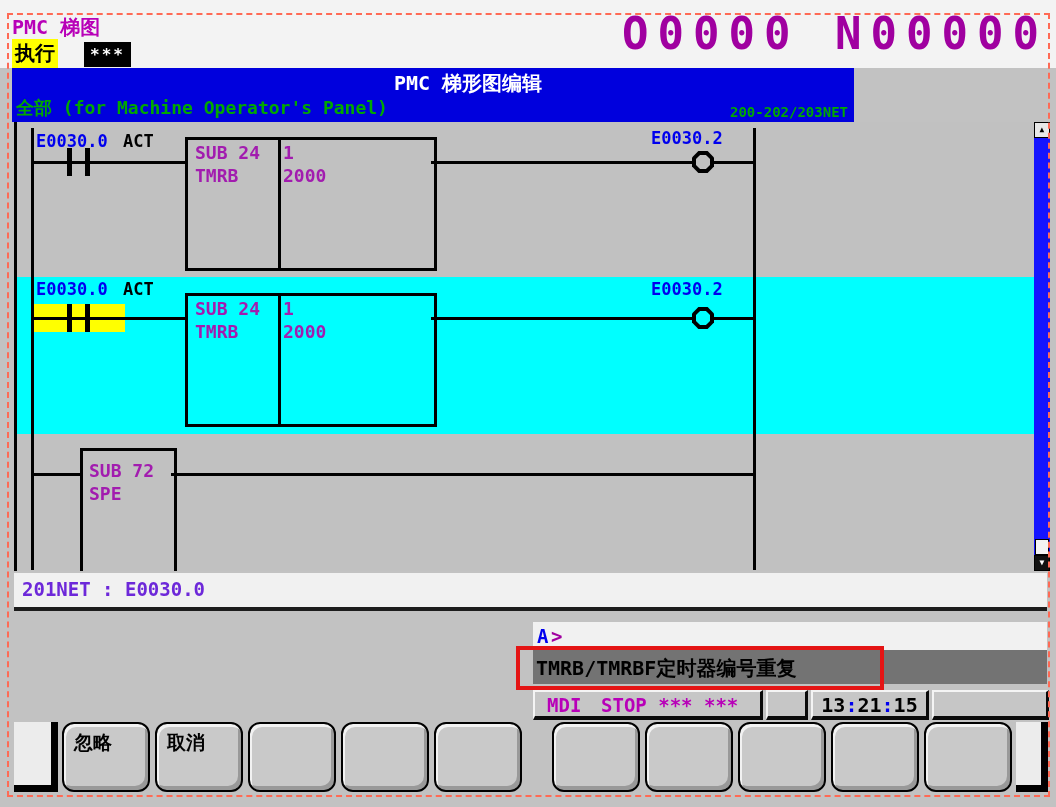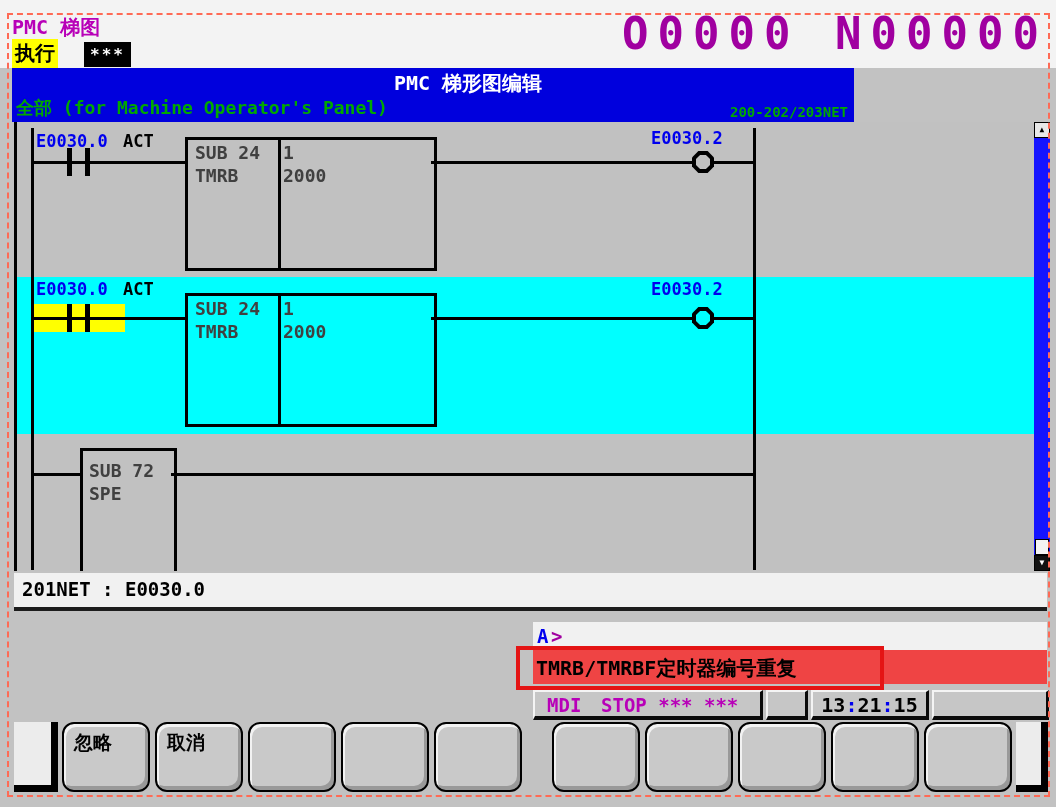--- a/index.html
+++ b/index.html
@@ -25,42 +25,42 @@
   
   .ladder{position:absolute;left:14px;top:122px;width:1033px;height:449px;background:#c1c1c1;
     border-left:3px solid #000;overflow:hidden;}
   .hl-band{position:absolute;left:0;top:155px;width:1017px;height:157px;background:#00ffff;z-index:0;}
   .wire{position:absolute;height:3px;background:#000;z-index:2;}
   .rail{position:absolute;width:3px;background:#000;z-index:2;}
   .cbar{position:absolute;width:5px;height:28px;background:#000;z-index:3;}
   .cursor-cell{position:absolute;background:#ffff00;z-index:1;}
   .fblock{position:absolute;border:3px solid #000;z-index:3;}
   .fblock .divider{position:absolute;top:0;bottom:0;width:3px;background:#000;}
-  .btxt{position:absolute;font-size:18px;color:#404040;white-space:pre;z-index:4;}
+  .btxt{position:absolute;font-size:18px;color:#a21caf;white-space:pre;z-index:4;}
   .lbl{position:absolute;font-size:17px;white-space:pre;z-index:4;}
   .lbl-addr{color:#0000ee;}
   .lbl-type{color:#000;}
   .coil{position:absolute;width:22px;height:22px;background:#000;z-index:3;
     clip-path:polygon(29% 0,71% 0,100% 29%,100% 71%,71% 100%,29% 100%,0 71%,0 29%);}
   .coil::after{content:"";position:absolute;inset:4px;background:var(--fill,#c1c1c1);
     clip-path:polygon(29% 0,71% 0,100% 29%,100% 71%,71% 100%,29% 100%,0 71%,0 29%);}
   
   .sbar{position:absolute;left:1017px;top:0;width:16px;height:449px;background:#1414ff;z-index:5;}
   .sbtn{position:absolute;left:0;width:16px;height:16px;background:#e8e8e8;border:1px solid #000;
     box-sizing:border-box;font-size:8px;line-height:13px;text-align:center;color:#000;}
   .sbtn.bottom{background:#111;color:#fff;}
   .sthumb{position:absolute;left:1px;width:14px;height:16px;background:#f4f4f4;border:1px solid #000;box-sizing:border-box;}
   
   .net-strip{position:absolute;left:14px;top:573px;width:1033px;height:34px;background:#f1f1f1;
     border-bottom:4px solid #1c1c1c;}
-  .net-strip span{position:absolute;left:8px;top:5px;color:#000000;font-size:19px;white-space:pre;}
+  .net-strip span{position:absolute;left:8px;top:5px;color:#6d28d9;font-size:19px;white-space:pre;}
   .prompt-strip{position:absolute;left:533px;top:622px;width:514px;height:28px;background:#f1f1f1;font-size:19px;}
   .prompt-strip .chan{position:absolute;left:4px;top:3px;color:#0000ee;}
   .prompt-strip .cur{position:absolute;left:18px;top:3px;color:#a000a0;}
-  .msg-strip{position:absolute;left:533px;top:650px;width:514px;height:34px;background:#ef4444;}
+  .msg-strip{position:absolute;left:533px;top:650px;width:514px;height:34px;background:#737373;}
   .msg-strip span{position:absolute;left:3px;top:5px;color:#000;font-size:20px;white-space:pre;}
   .red-box{position:absolute;left:516px;top:646px;width:360px;height:36px;border:4px solid #e41414;z-index:40;}
   
   .seg{position:absolute;top:690px;height:30px;background:#c6c6c6;box-sizing:border-box;
     border-top:2px solid #f4f4f4;border-left:2px solid #f4f4f4;
     border-right:3px solid #0a0a0a;border-bottom:4px solid #0a0a0a;}
   .seg .mode{position:absolute;left:12px;top:2px;color:#b800b8;font-size:19px;}
   .seg .state{position:absolute;left:66px;top:2px;color:#b800b8;font-size:19px;white-space:pre;}
   .seg .time{position:absolute;left:0;right:0;top:1px;text-align:center;font-size:20px;color:#000;}
   .seg .time .col{color:#0000ee;}

